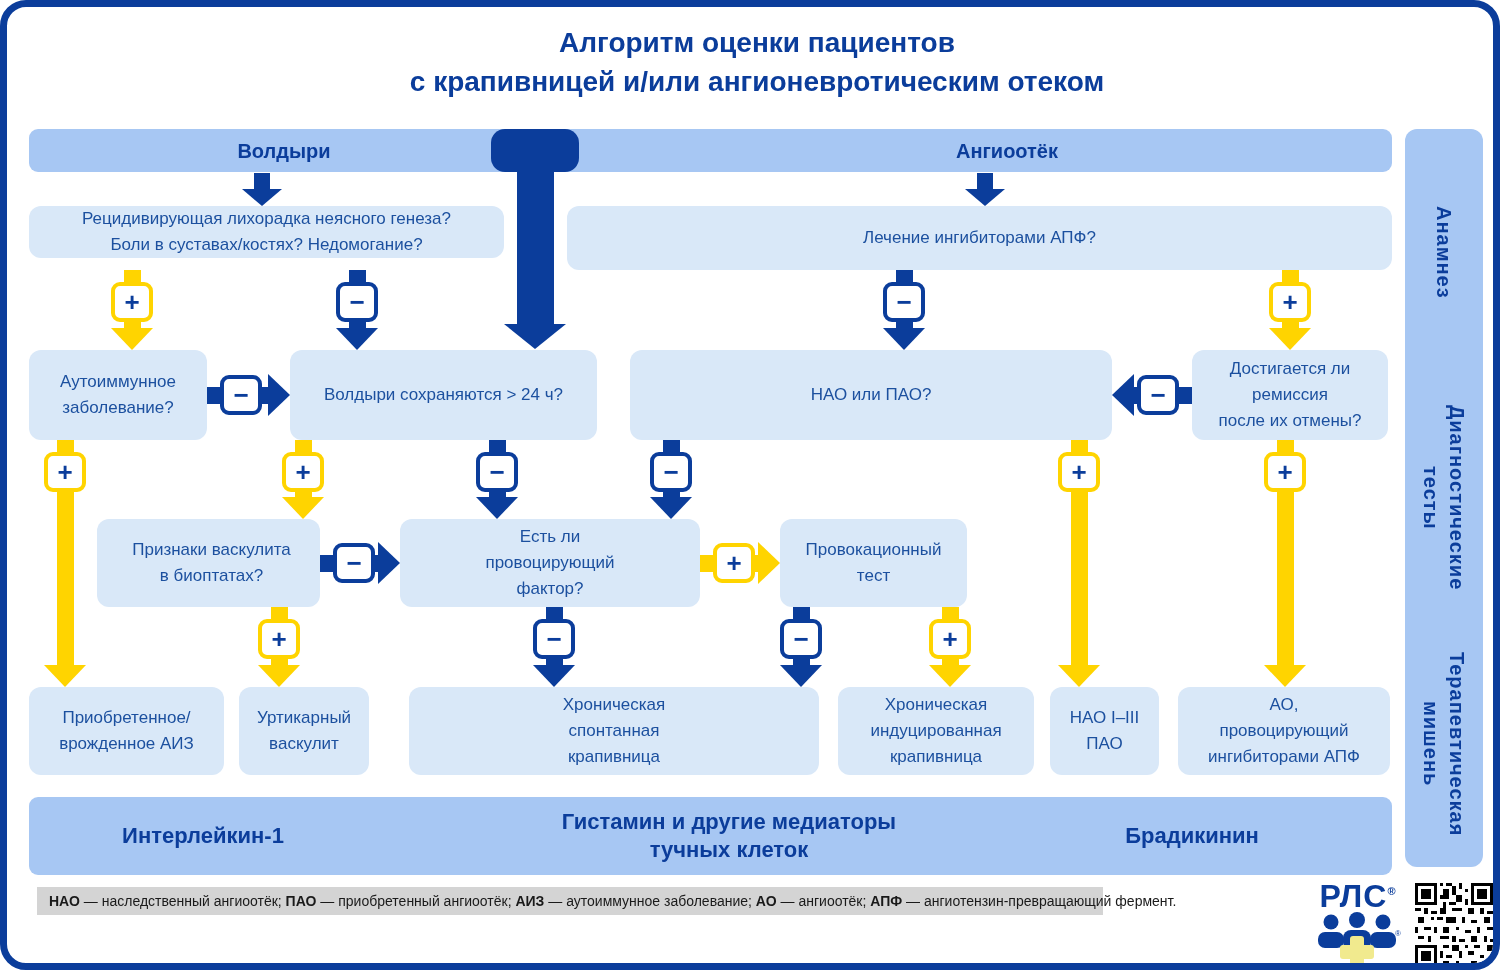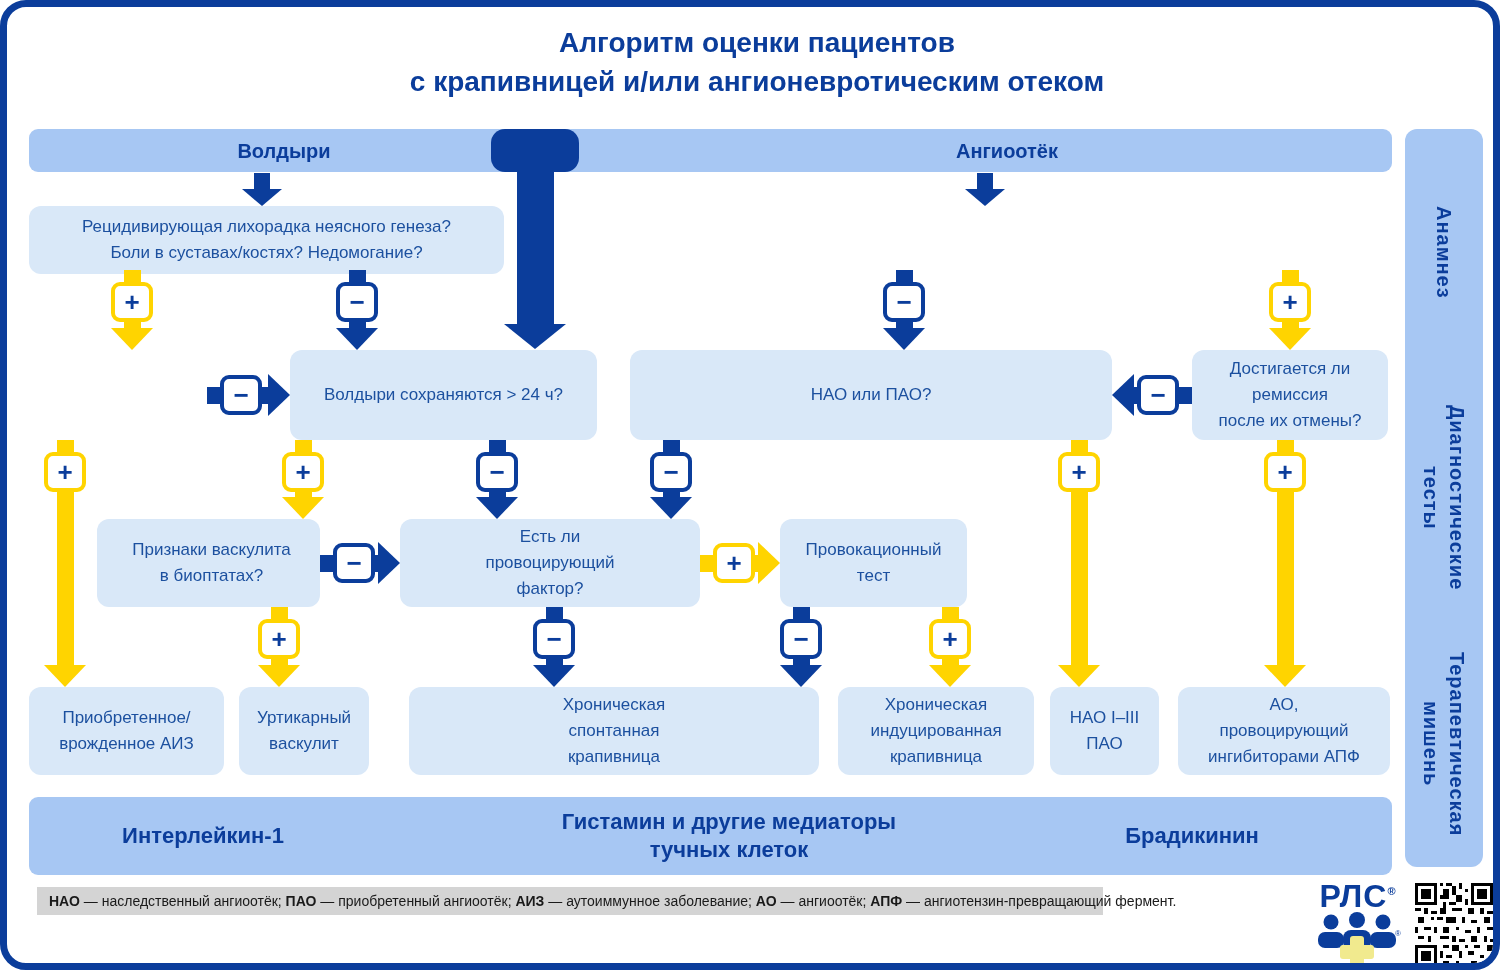--- a/index.html
+++ b/index.html
@@ -93,22 +93,23 @@
 
   <div class="va" style="left:233px;top:166px;height:33px;">
       <i class="s1"></i>
       <i class="head"></i>
     </div>
   <div class="va" style="left:956px;top:166px;height:33px;">
       <i class="s1"></i>
       <i class="head"></i>
     </div>
 
-  <div class="abs box" style="left:22px;top:199px;width:475px;height:68px;">Рецидивирующая лихорадка неясного генеза?
+  <div class="abs box" style="left:22px;top:199px;width:475px;height:52px;">Рецидивирующая лихорадка неясного генеза?
 Боли в суставах/костях? Недомогание?</div>
+  <div class="abs box" style="left:560px;top:199px;width:825px;height:64px;">Лечение ингибиторами АПФ?</div>
 
   <div class="vc yellow" style="left:99px;top:263px;height:80px;">
     <i class="s1"></i>
       <b class="badge">+</b>
       <i class="s2"></i>
       <i class="head"></i>
   </div>
   <div class="vc navy" style="left:324px;top:263px;height:80px;">
     <i class="s1"></i>
       <b class="badge">−</b>
@@ -121,20 +122,22 @@
       <i class="s2"></i>
       <i class="head"></i>
   </div>
   <div class="vc yellow" style="left:1257px;top:263px;height:80px;">
     <i class="s1"></i>
       <b class="badge">+</b>
       <i class="s2"></i>
       <i class="head"></i>
   </div>
 
+  <div class="abs box" style="left:22px;top:343px;width:178px;height:90px;">Аутоиммунное
+заболевание?</div>
   <div class="abs box" style="left:283px;top:343px;width:307px;height:90px;">Волдыри сохраняются &gt; 24 ч?</div>
   <div class="abs box" style="left:623px;top:343px;width:482px;height:90px;">НАО или ПАО?</div>
   <div class="abs box" style="left:1185px;top:343px;width:196px;height:90px;">Достигается ли
 ремиссия
 после их отмены?</div>
 
   <div class="hc navy" style="left:200px;top:362px;width:83px;">
     <i class="s1"></i>
       <b class="badge">−</b>
       <i class="s2"></i>

